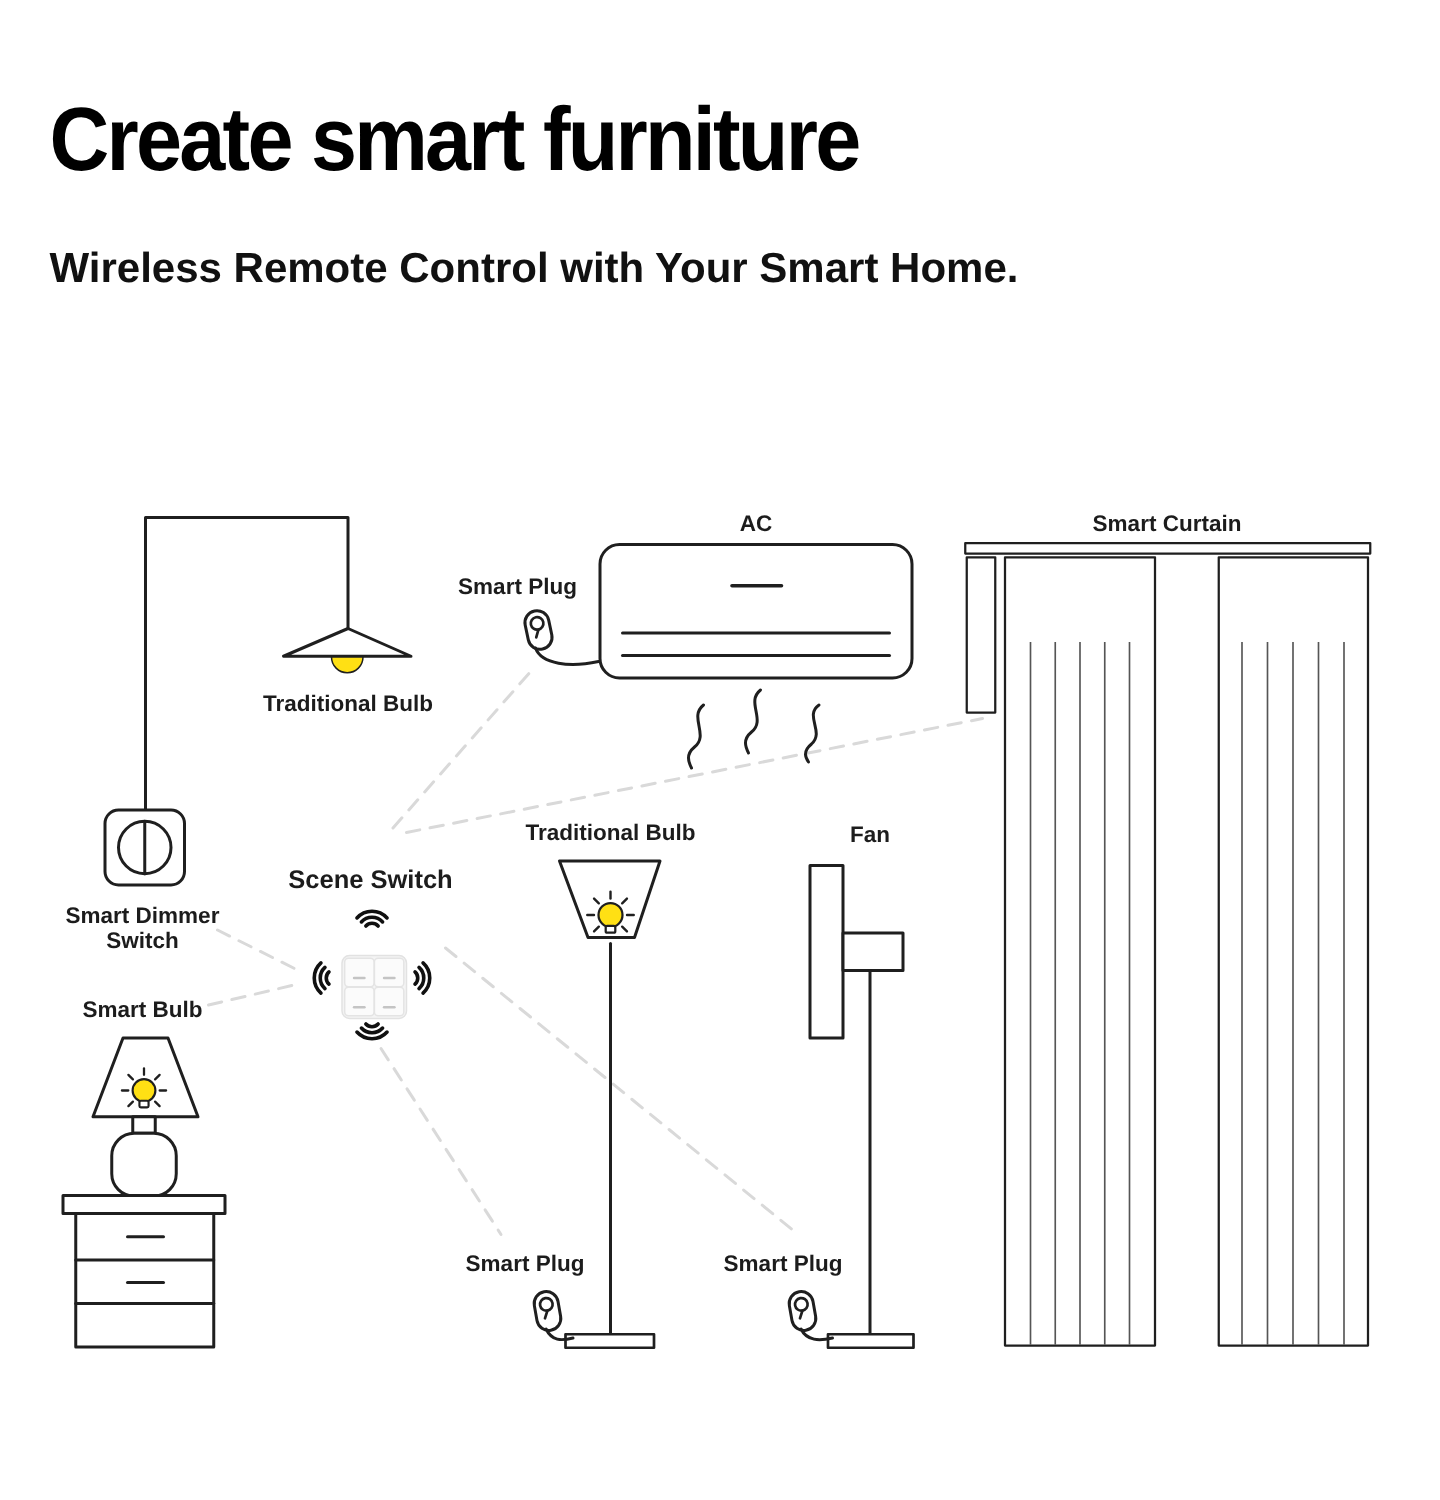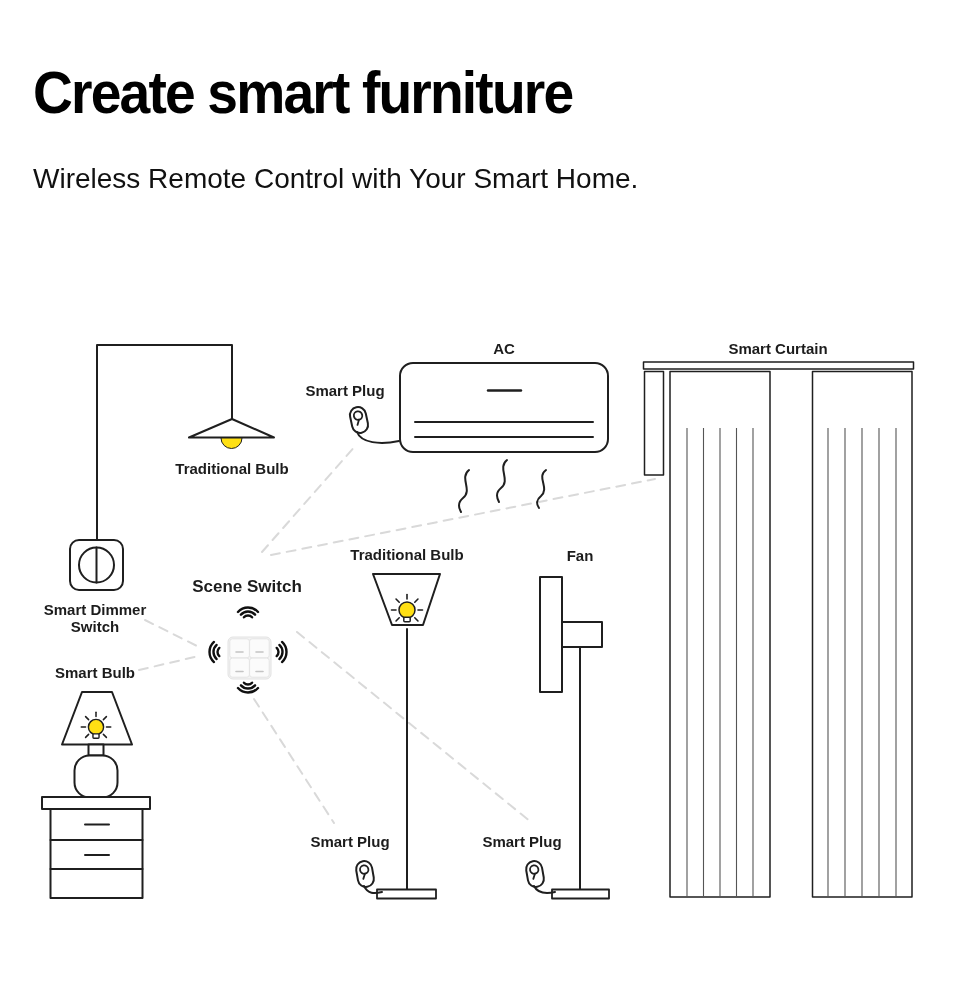--- a/index.html
+++ b/index.html
@@ -7,21 +7,21 @@
     position:relative;width:960px;height:1000px;background:#fff;overflow:hidden;
     font-family:"Liberation Sans",sans-serif;
   }
   .title{
     position:absolute;left:33px;top:58px;margin:0;
     font-size:60px;font-weight:bold;letter-spacing:-2px;color:#000;
     transform:scaleX(.92);transform-origin:left top;white-space:nowrap;
   }
   .subtitle{
     position:absolute;left:33px;top:160px;margin:0;
-    font-size:28px;font-weight:400;color:#111;line-height:37px;white-space:nowrap;
+    font-size:28px;font-weight:700;color:#111;line-height:37px;white-space:nowrap;
   }
   svg{position:absolute;left:0;top:0;}
   .s2{stroke:var(--outline,#1f1f1f);stroke-width:2;fill:none;stroke-linecap:round;stroke-linejoin:round}
   .s15{stroke:var(--outline,#1f1f1f);stroke-width:1.5;fill:none;stroke-linejoin:round}
   .fw{fill:#fff}
   .lbl{font-family:"Liberation Sans",sans-serif;font-size:15px;font-weight:600;fill:#1c1c1c;text-anchor:middle}
   .lbl-lg{font-size:17px}
   .dash{stroke:var(--dashed-line,#d9d9d9);stroke-width:2;stroke-dasharray:9 7;stroke-linecap:round;fill:none}
   .fold{stroke:var(--curtain-fold,#555);stroke-width:1.1;fill:none}
   .wifi{stroke:#101010;stroke-width:2.4;fill:none;stroke-linecap:round}

